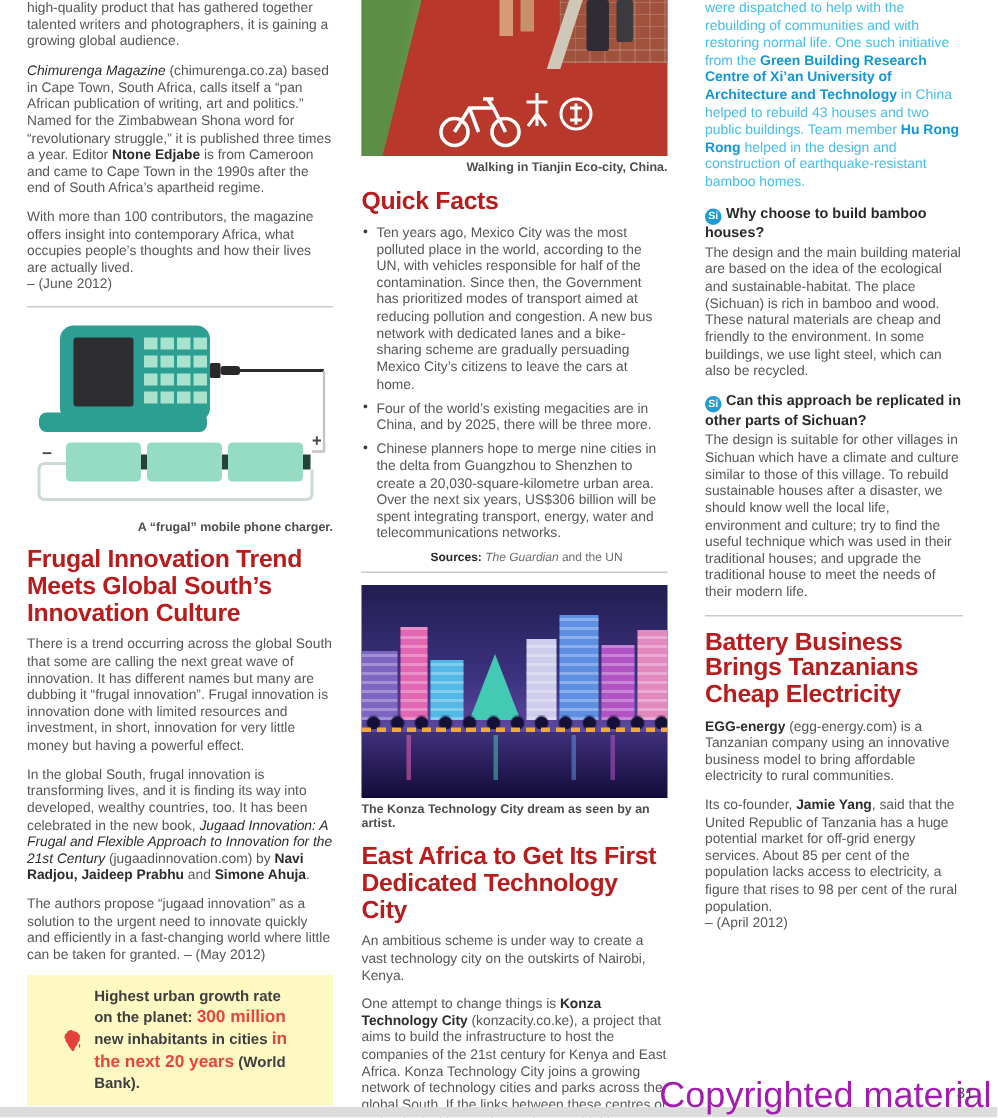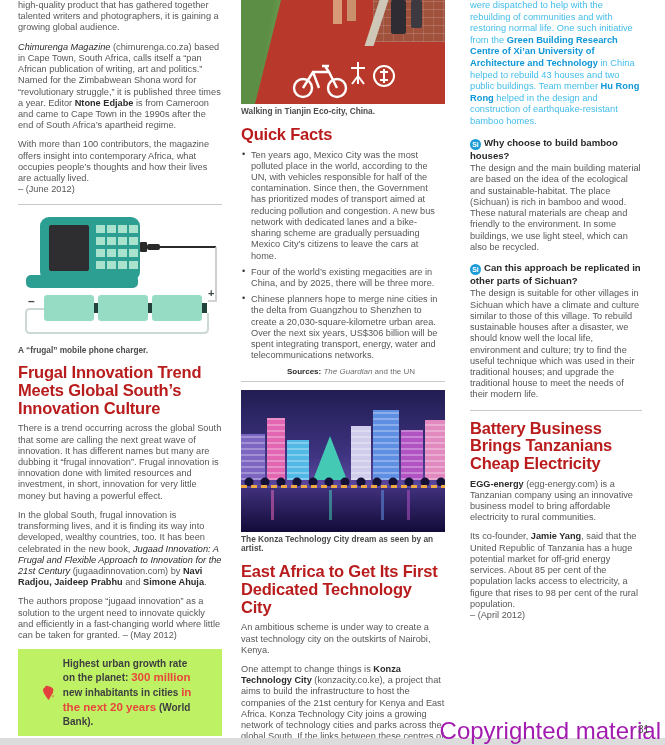--- a/index.html
+++ b/index.html
@@ -12,42 +12,42 @@
   .col.right{width:172px;}
 
   .body{font-size:9.2px;line-height:1.22;color:#57575a;margin:0 0 8px;}
   .p-tight{margin-bottom:0;}
   .date{margin:0 0 8px;}
   b.name{color:#2e2d2c;}
   .bi{font-weight:400;font-style:italic;color:#2e2d2c;}
   h2{font-size:16.5px;line-height:1.07;color:#b91c1c;margin:9px 0 6px;
      letter-spacing:-0.2px;font-weight:700;}
   .caption{font-size:8.3px;font-weight:700;color:#4c4c4e;margin:3px 0 8px;line-height:1.2;}
-  .cap-r{}
+  .cap-r{text-align:right;}
   .rule{border:none;border-top:1px solid #c9c9c9;margin:5px 0 8px;}
 
   
   ul.bullets{margin:2px 0 5px;padding:0;list-style:none;}
   ul.bullets li{position:relative;padding-left:10px;margin-bottom:5px;
     font-size:9.2px;line-height:1.22;color:#57575a;}
   ul.bullets li::before{content:"\2022";position:absolute;left:1px;top:-1px;color:#39393b;}
   .sources{font-size:8px;color:#6d6d70;margin:1px 0 4px;}
   .sources b{color:#2b2a29;padding-left:46px;}
 
   
   .blue{font-size:9.3px;line-height:1.25;color:#45bdea;margin:0 0 9px;}
   .bb{color:#0f97d7;font-weight:700;}
   .qa{margin-bottom:9px;}
   .q{font-size:9.6px;font-weight:700;color:#2b2a29;line-height:1.2;margin:0 0 2px;}
   .badge{display:inline-block;width:11px;height:11px;border-radius:50%;background:#1e9cd7;
     color:#fff;font-size:7px;font-weight:700;text-align:center;line-height:11px;
     vertical-align:-1px;margin-right:3px;}
 
   
-  .statbox{display:flex;align-items:center;background:#bef264;padding:8px 24px;gap:8px;margin-top:2px;}
+  .statbox{display:flex;align-items:center;background:#fef9c3;padding:8px 24px;gap:8px;margin-top:2px;}
   .stat-text{font-size:10px;line-height:1.3;font-weight:700;color:#3e3e40;}
   .stat-red{color:#e8453c;}
   .stat-big{font-size:11.5px;}
 
   
   .charger{margin:4px 0 0;}
 
   
   .tianjin{position:relative;width:204px;height:104px;background:#b8392b;overflow:hidden;}
   .tj-grass{position:absolute;left:0;top:0;width:40px;height:104px;

